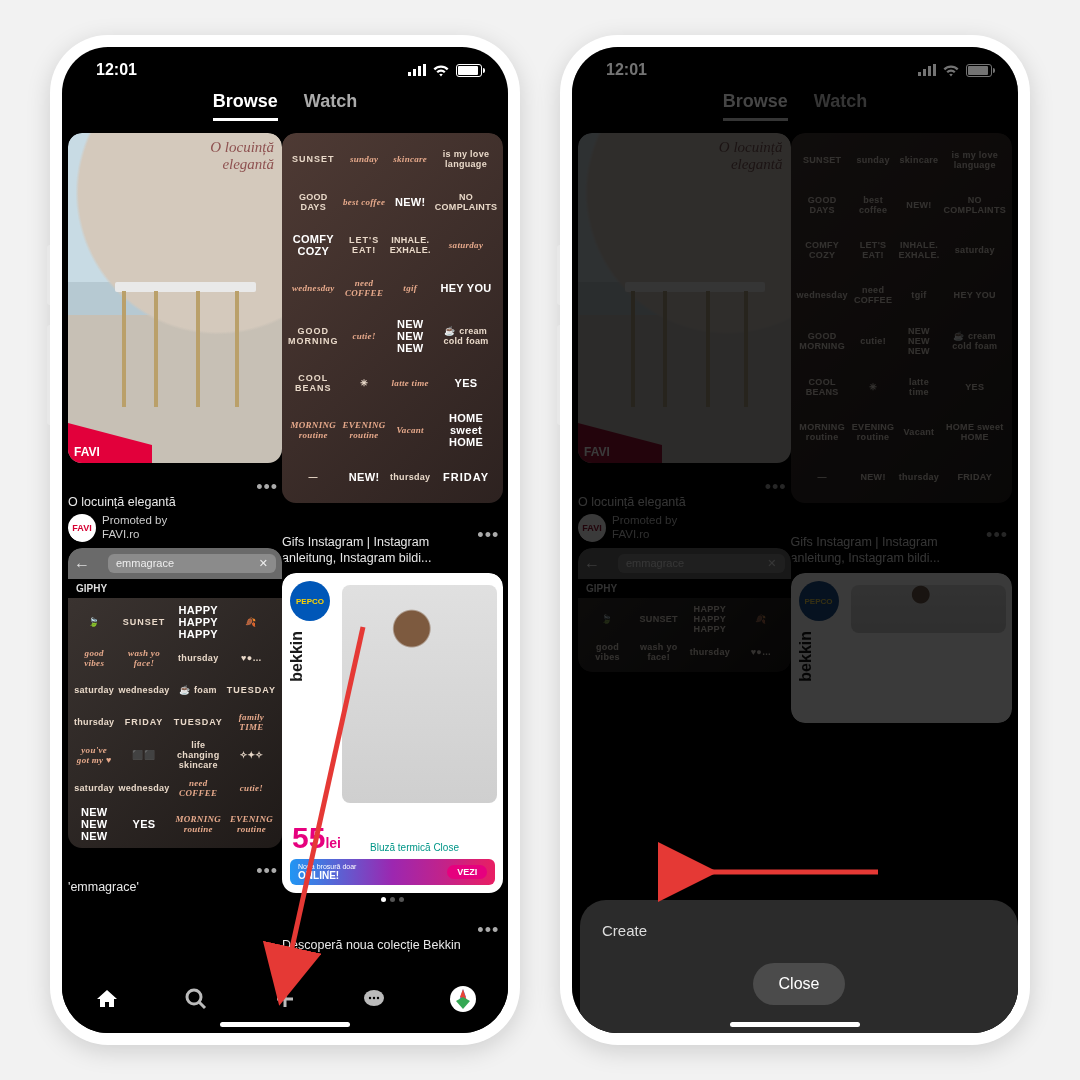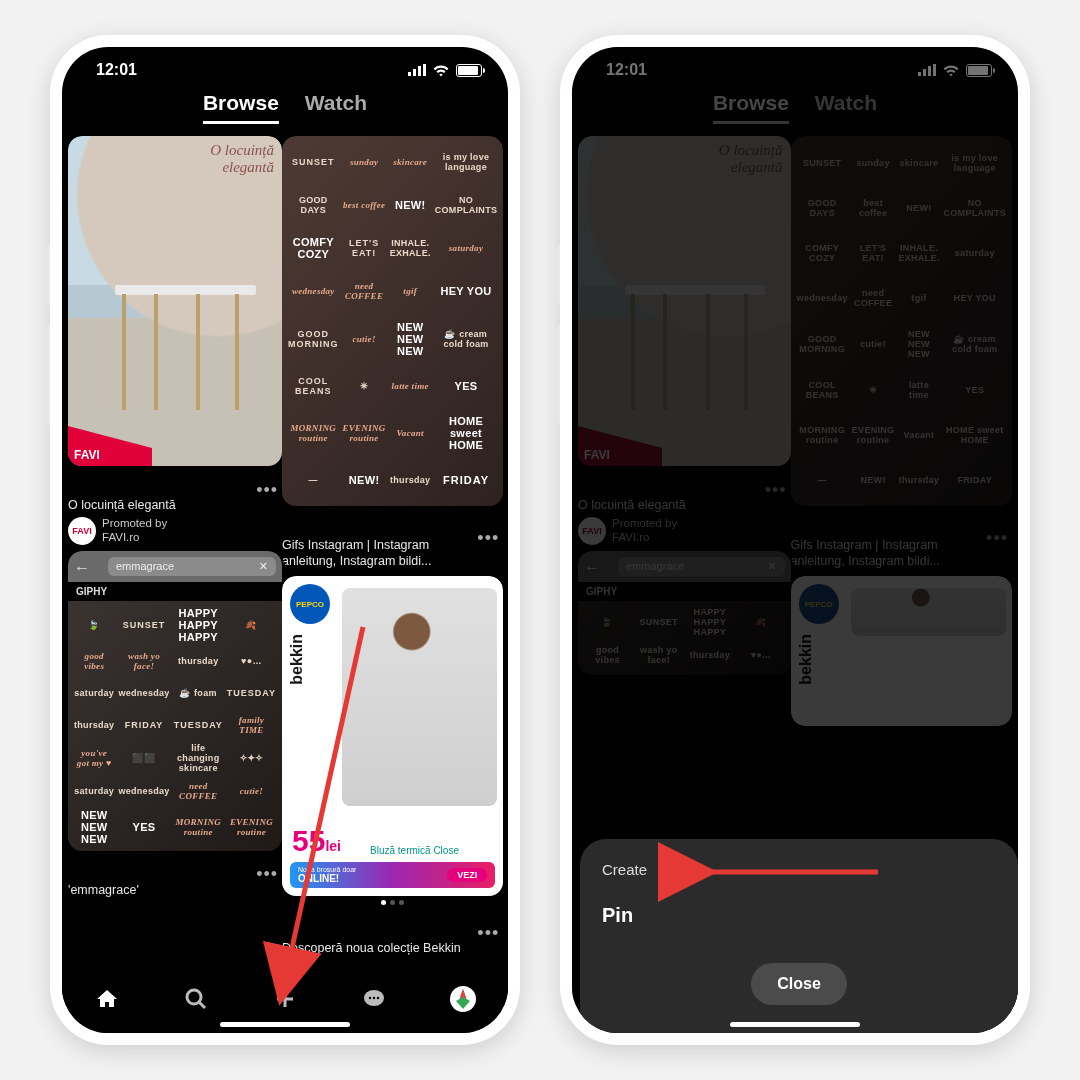--- a/index.html
+++ b/index.html
@@ -43,21 +43,21 @@
     linear-gradient(#fff,#fff) 0 8px/3px 4px no-repeat,
     linear-gradient(#fff,#fff) 5px 5px/3px 7px no-repeat,
     linear-gradient(#fff,#fff) 10px 2px/3px 10px no-repeat,
     linear-gradient(#fff,#fff) 15px 0/3px 12px no-repeat; }
   .battery { width:26px; height:13px; border:1.5px solid #fff; border-radius:3px; position:relative; }
   .battery::after{content:"";position:absolute;right:-4px;top:3px;width:2px;height:5px;background:#fff;border-radius:0 2px 2px 0;}
   .battery::before{content:"";position:absolute;left:1px;top:1px;width:20px;height:9px;background:#fff;border-radius:1px;}
 
   
   .top-tabs { display:flex; justify-content:center; gap:26px; padding:6px 0 12px; }
-  .top-tab { font-size:21px; font-weight:700; color:#aaa; padding-bottom:6px; }
+  .top-tab { font-size:18px; font-weight:700; color:#aaa; padding-bottom:6px; }
   .top-tab.active { color:#fff; border-bottom:3px solid #fff; }
 
   
   .feed { display:flex; padding:0 6px; height: calc(100% - 120px); }
   .col { flex:1; display:flex; flex-direction:column; gap:6px; }
   .pin {
     border-radius:14px; overflow:hidden; position:relative;
     display:flex; flex-direction:column;
   }
   .pin-img {
@@ -131,21 +131,21 @@
 
   
   .dim-overlay{position:absolute;inset:0;background:rgba(0,0,0,0.55);}
   .sheet{
     position:absolute;left:8px;right:0;bottom:0;
     background:#2b2b2b;border-radius:26px 26px 0 0;
     padding:22px 22px 18px;
   }
   .sheet-title{font-size:15px;color:#ddd;margin-bottom:14px;}
   .sheet-opt{font-size:20px;font-weight:700;color:#fff;padding:12px 0;}
-  .sheet-close{display:block;margin:24px auto 10px;background:#4b4b4b;border:none;color:#fff;font-size:16px;font-weight:700;padding:12px 26px;border-radius:26px;}
+  .sheet-close{display:block;margin:24px auto 10px;background:#4b4b4b;border:none;color:#fff;font-size:16px;font-weight:400;padding:12px 26px;border-radius:26px;}
 
   
   .arrow1{position:absolute;pointer-events:none;}
   .arrow1 svg{overflow:visible;}
 
 </style>
 </head>
 <body>
 
 <div class="phone">
@@ -477,21 +477,20 @@
             <div class="pepco-person"></div>
           </div>
         </div>
       </div>
     </div>
 
     <div class="dim-overlay"></div>
 
     <div class="sheet">
       <div class="sheet-title">Create</div>
-      <div class="sheet-opt">Pin</div>
       <button class="sheet-close">Close</button>
     </div>
     <div class="home-indicator"></div>
 
     <div class="arrow1" style="left:86px;top:810px;">
       <svg width="230" height="30">
           <defs>
             <marker id="ah2" markerWidth="12" markerHeight="12" refX="10" refY="6" orient="auto">
               <path d="M12 0 L0 6 L12 12 z" fill="#e53935"></path>
             </marker>

